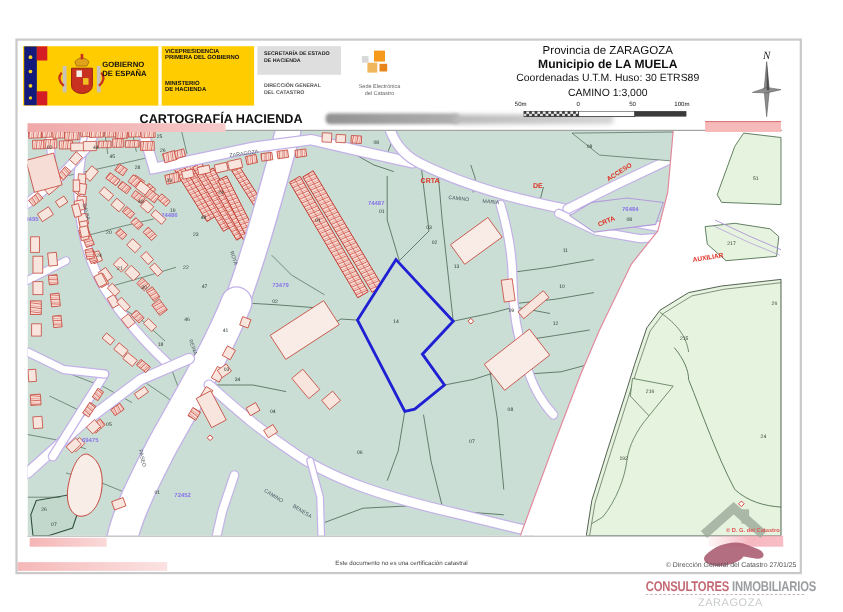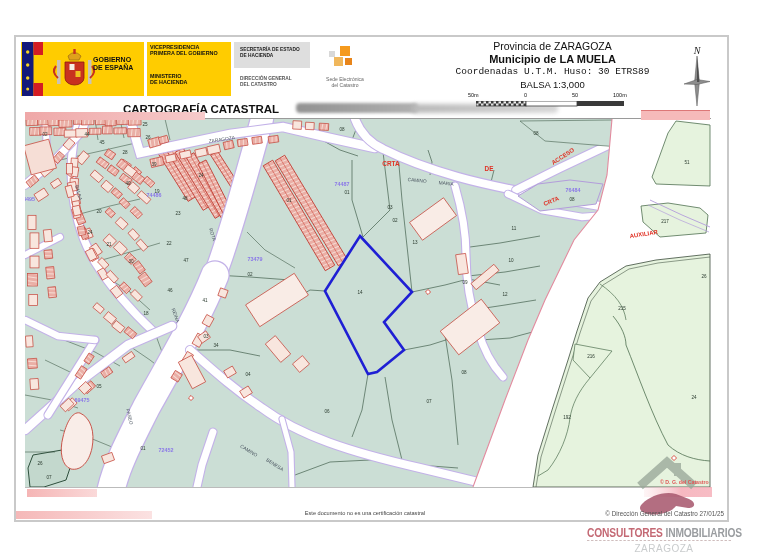--- a/index.html
+++ b/index.html
@@ -42,28 +42,28 @@
 <div class="abs" style="left:240px;top:76px;width:72px;font-size:4.8px;font-weight:bold;color:#555;line-height:5.6px;">DIRECCIÓN GENERAL<br>DEL CATASTRO</div>
 
 <svg class="abs" style="left:326px;top:44px;" width="42" height="30" viewBox="0 0 42 30">
  <rect x="14" y="2" width="10" height="10" fill="#f59a1d"></rect>
  <rect x="8" y="13" width="9" height="9" fill="#f0b75c"></rect>
  <rect x="3" y="7" width="6" height="6" fill="#d8d8d8"></rect>
  <rect x="19" y="14" width="7" height="7" fill="#e8851a"></rect>
 </svg>
 <div class="abs" style="left:314px;top:76px;width:62px;text-align:center;font-size:5px;color:#666;line-height:6px;">Sede Electrónica<br>del Catastro</div>
 
-<div class="abs" style="left:120px;top:103px;width:162px;text-align:center;font-size:11.5px;font-weight:bold;color:#111;">CARTOGRAFÍA CATASTRAL</div>
+<div class="abs" style="left:120px;top:103px;width:162px;text-align:center;font-size:11.5px;font-weight:bold;color:#111;">CARTOGRAFÍA HACIENDA</div>
 <div class="abs" style="left:296px;top:103px;width:122px;height:10px;background:linear-gradient(to right,#929292,#b0b0b0);filter:blur(1.6px);border-radius:4px;"></div>
 <div class="abs" style="left:412px;top:104px;width:146px;height:9px;background:linear-gradient(to right,#b9b9b9,#d6d6d6);filter:blur(2px);border-radius:4px;"></div>
 
 <div class="abs" style="left:440px;top:40px;width:225px;text-align:center;font-size:10.5px;font-weight:normal;color:#111;">Provincia de ZARAGOZA</div>
 <div class="abs" style="left:440px;top:53px;width:225px;text-align:center;font-size:11px;font-weight:bold;color:#111;">Municipio de LA MUELA</div>
-<div class="abs" style="left:440px;top:66px;width:225px;text-align:center;font-size:9.5px;color:#111;font-family:Liberation Mono, monospace;">Coordenadas U.T.M. Huso: 30 ETRS89</div>
-<div class="abs" style="left:440px;top:79px;width:225px;text-align:center;font-size:9.5px;color:#111;">BALSA 1:3,000</div>
+<div class="abs" style="left:440px;top:66px;width:225px;text-align:center;font-size:9.5px;color:#111;">Coordenadas U.T.M. Huso: 30 ETRS89</div>
+<div class="abs" style="left:440px;top:79px;width:225px;text-align:center;font-size:9.5px;color:#111;">CAMINO 1:3,000</div>
 
 <div class="abs" style="left:468px;top:92px;width:18px;font-size:5.5px;color:#111;">50m</div>
 <div class="abs" style="left:524px;top:92px;font-size:5.5px;color:#111;">0</div>
 <div class="abs" style="left:572px;top:92px;font-size:5.5px;color:#111;">50</div>
 <div class="abs" style="left:613px;top:92px;font-size:5.5px;color:#111;">100m</div>
 <svg class="abs" style="left:476px;top:101px;" width="154" height="6" viewBox="0 0 154 6">
  <g fill="#3a3a3a">
   <rect x="0" y="0" width="50" height="5" fill="none" stroke="#3a3a3a" stroke-width="0.8"></rect>
   <rect x="0" y="0" width="2.5" height="2.5"></rect>
         <rect x="5" y="0" width="2.5" height="2.5"></rect>

